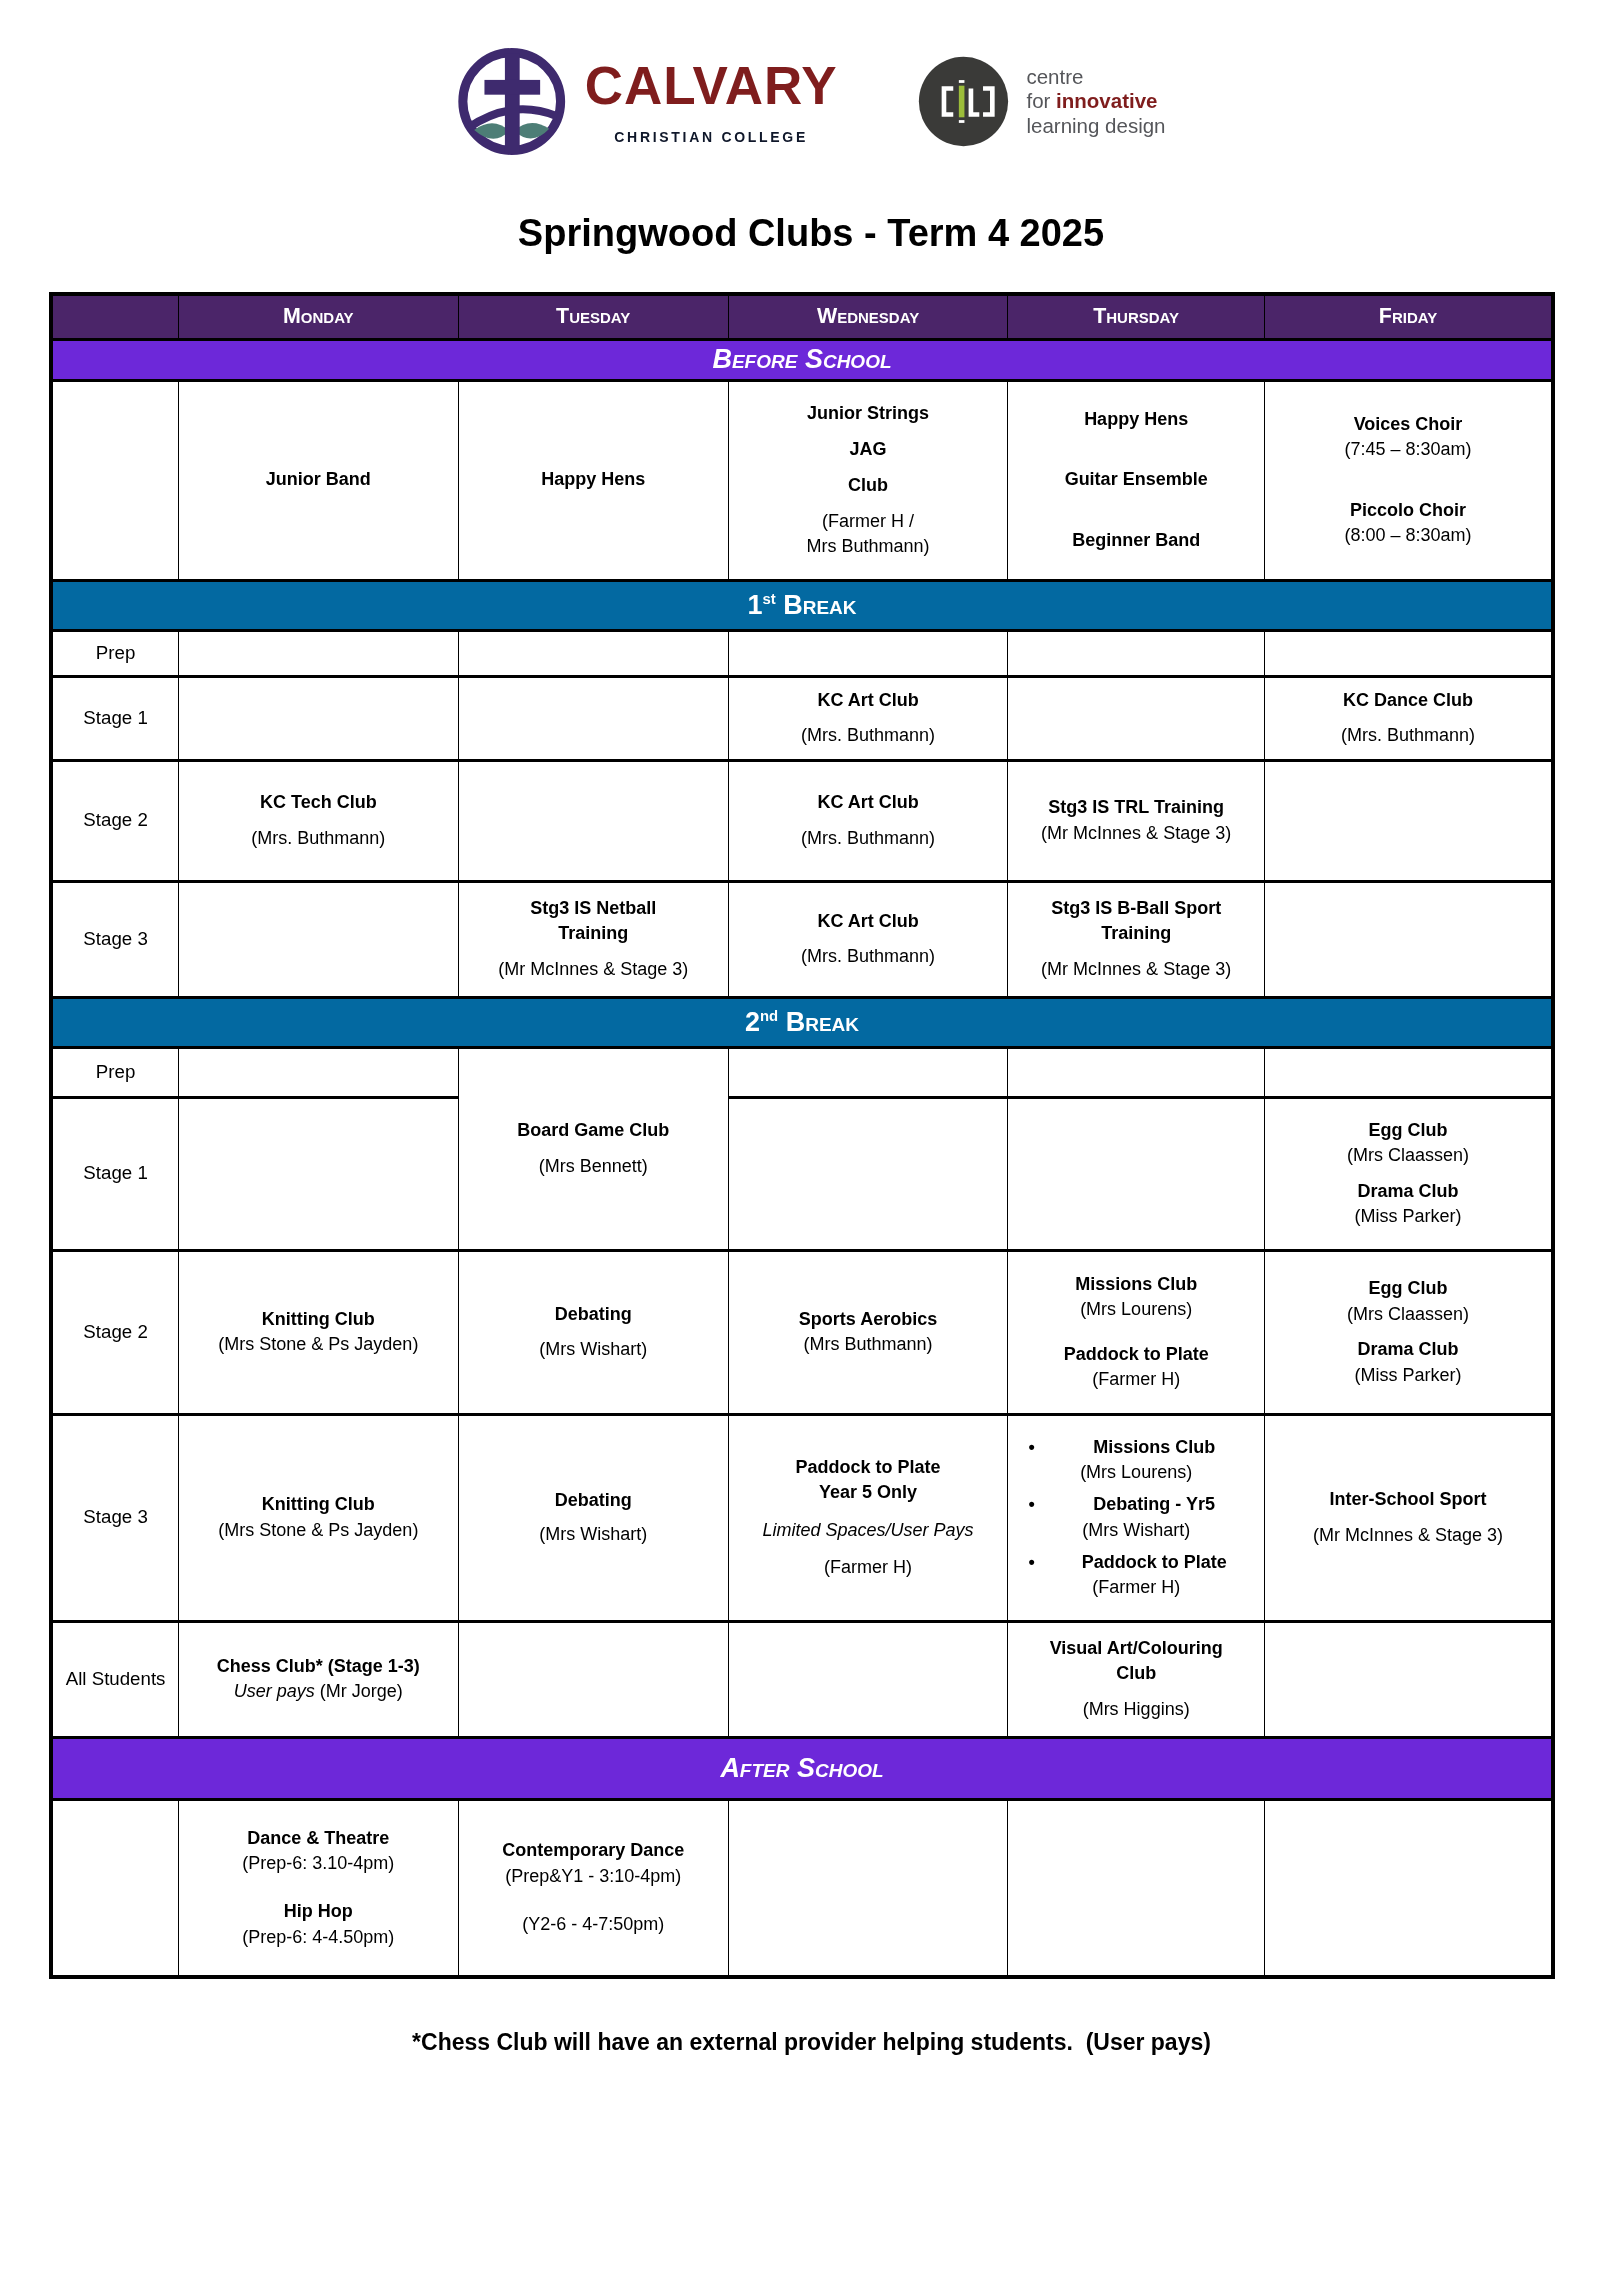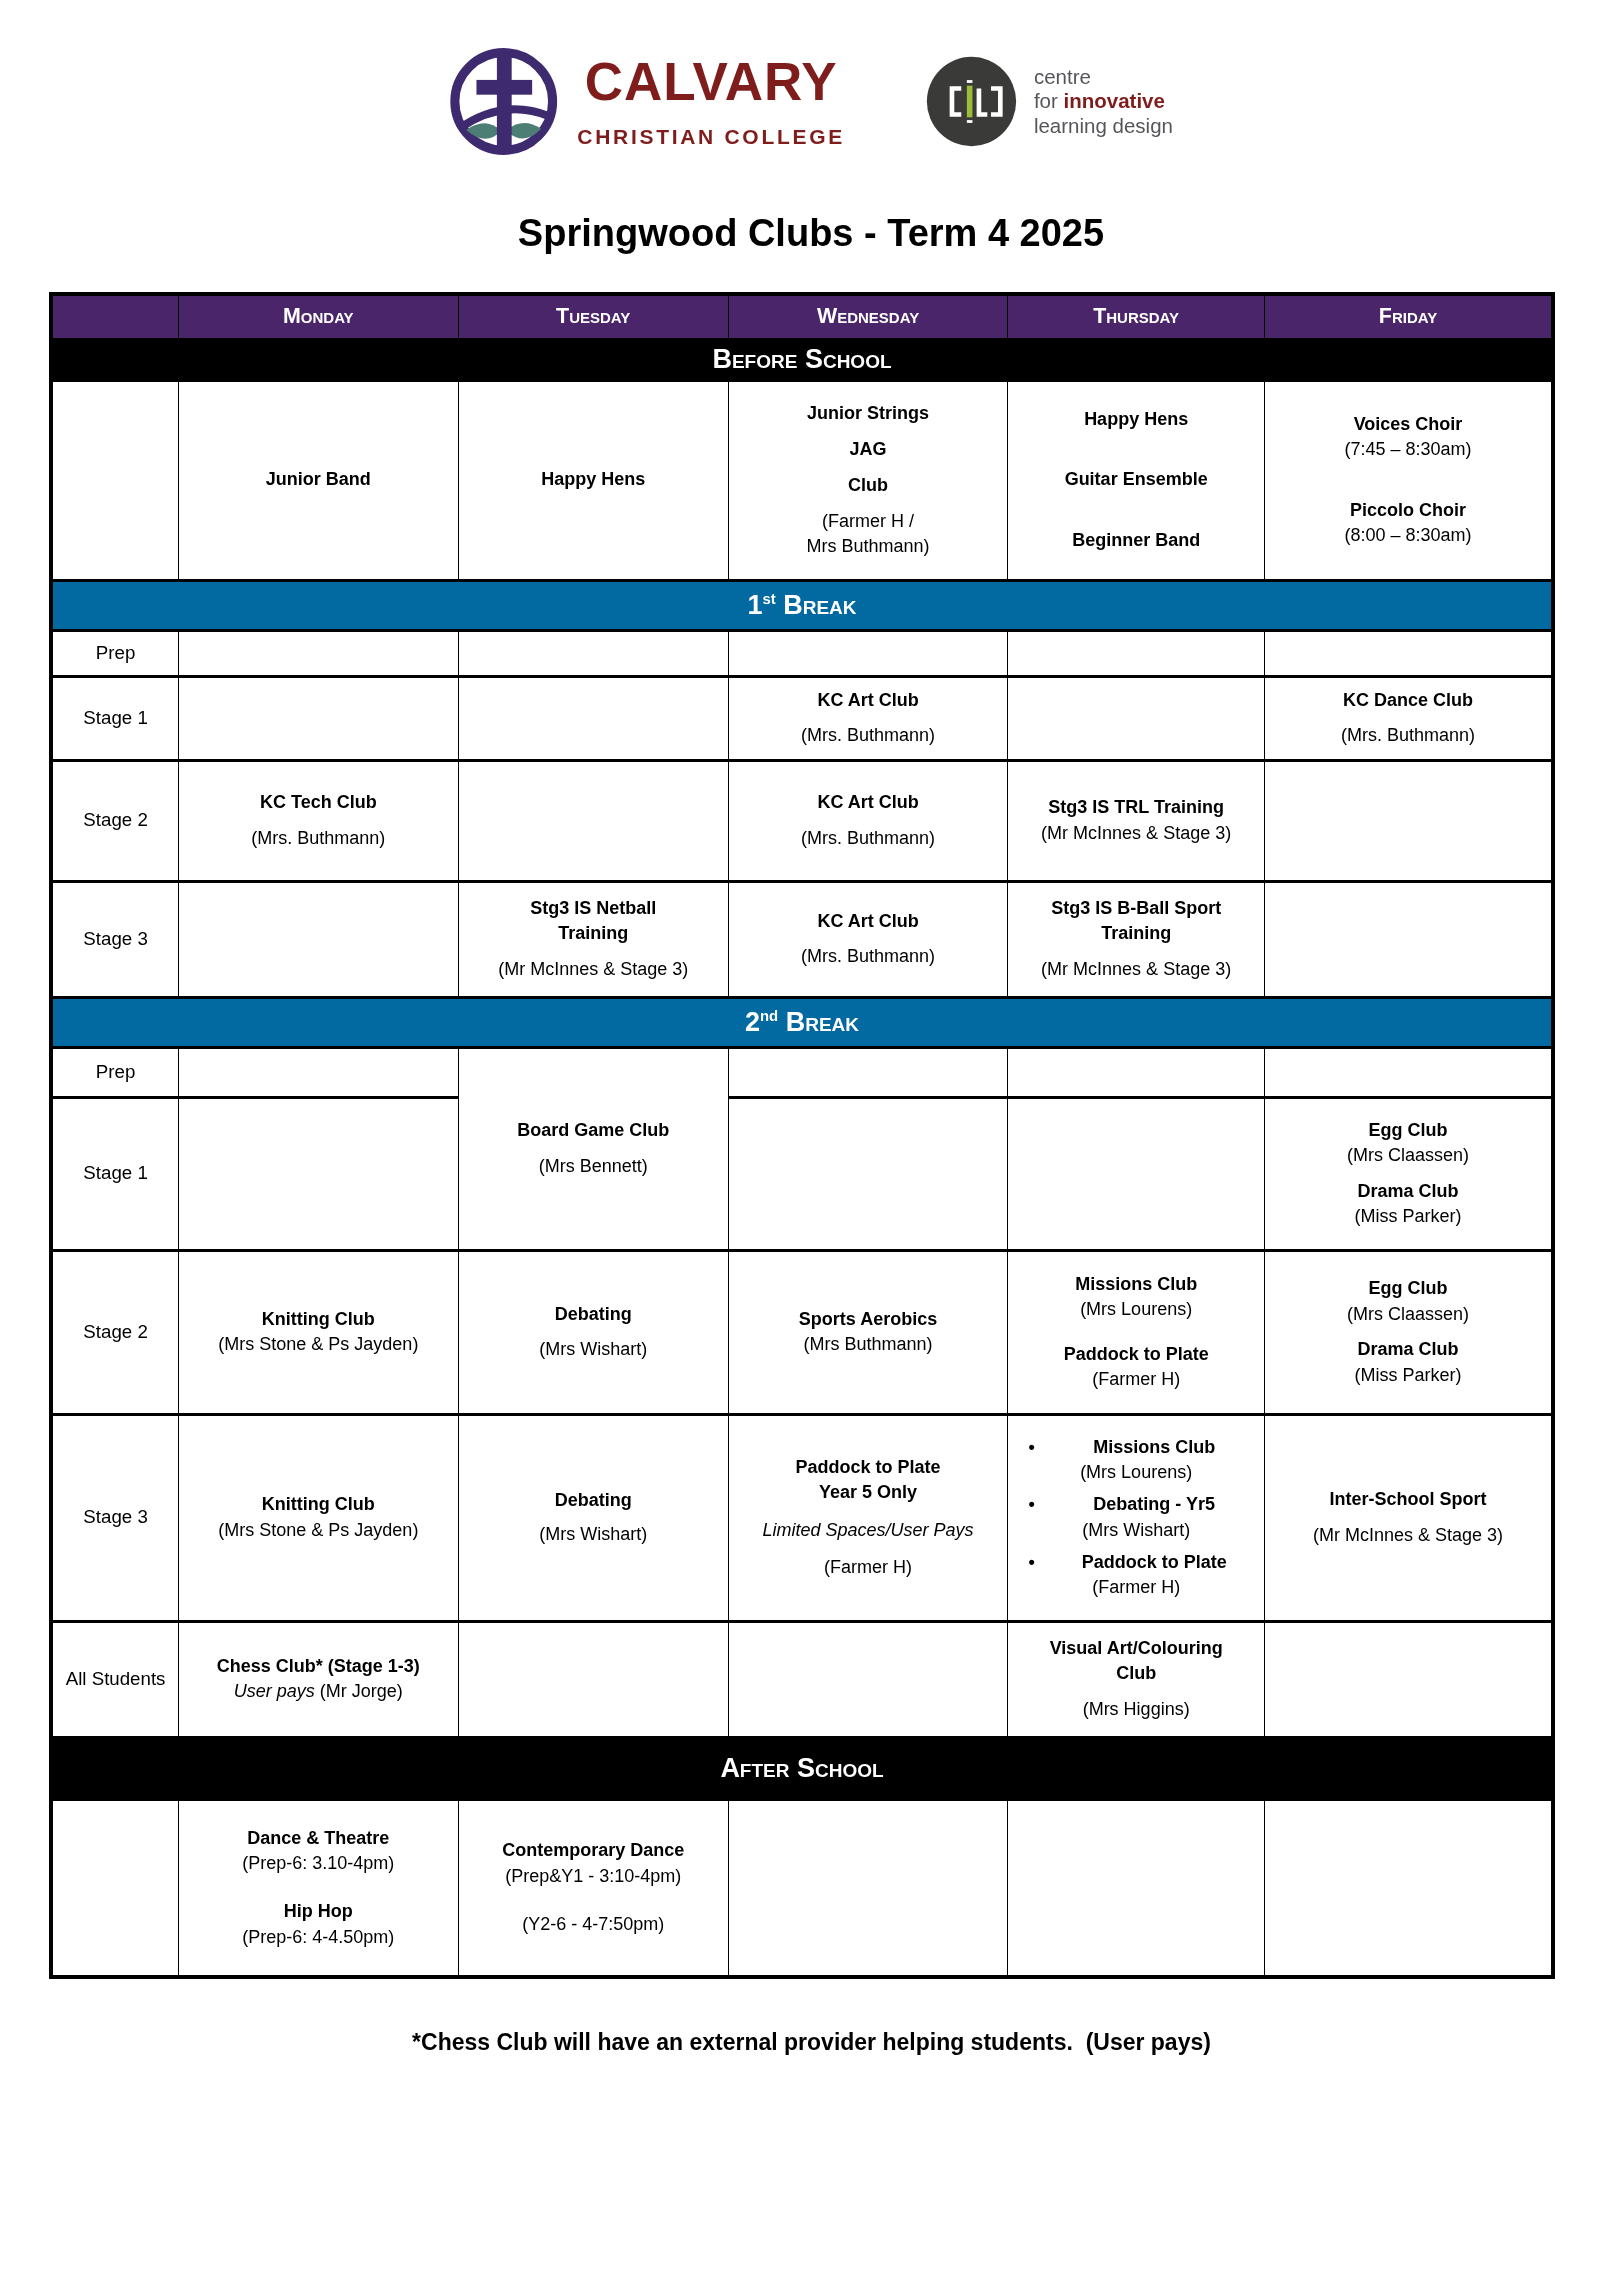--- a/index.html
+++ b/index.html
@@ -8,34 +8,34 @@
     width:1622px; height:2282px; background:#ffffff;
     font-family:"Liberation Sans", sans-serif; color:#000;
     overflow:hidden; position:relative;
   }
   
   .header { display:flex; justify-content:center; align-items:center; gap:80px; padding-top:39px; }
   .logo { display:flex; align-items:center; }
   .calvary { gap:14.3px; }
   .cal-text { display:flex; flex-direction:column; align-items:center; }
   .cal-name { font-size:53px; font-weight:800; color:#7f1d1d; letter-spacing:0.9px; line-height:1; }
-  .cal-sub  { font-size:21px; font-weight:700; color:#7f1d1d; letter-spacing:2.7px; margin-top:17px; white-space:nowrap; }
+  .cal-sub  { font-size:14px; font-weight:700; color:#0f172a; letter-spacing:2.7px; margin-top:17px; white-space:nowrap; }
   .cild { gap:16px; }
   .cild-text { font-size:20.5px; color:#55565A; line-height:1.18; }
   .cild-green { color:#7f1d1d;font-weight:bold; }
   
   h1.title { text-align:center; font-size:38px; font-weight:800; margin:48px 0 0 0; color:#000000; }
   
   table.clubs { table-layout:fixed; width:1506px; margin:37px 0 0 49px; border-collapse:collapse; border:4.5px solid #000; }
   td { border:1.8px solid #000; border-top-width:3.6px; border-bottom-width:3.6px;
        text-align:center; vertical-align:middle; padding:3.6px 5.3px; overflow:hidden; }
   .day-h { background:#4B2569; color:#fff; font-weight:700; font-size:21.4px; }
   .sc { font-variant:small-caps; }
   .banner { color:#fff; font-weight:700; font-size:27px; }
-  .banner.purple { background:#000000; }
+  .banner.purple { background:#6d28d9;font-style:italic; }
   .banner.green  { background:#0369a1; }
   .banner sup { font-size:0.55em; }
   .rl { font-weight:400; font-size:18.7px; line-height:1.2; }
   .ln { font-size:18px; line-height:1.3; margin:1.8px 0; }
   .ln.b { font-weight:700; }
   .ln.i { font-style:italic; }
   .ln .seg-i { font-style:italic; }
   .bl { display:flex; align-items:baseline; }
   .bl .dot { flex:0 0 36px; text-align:center; font-weight:700; }
   .bl .bt { flex:1; text-align:center; }

